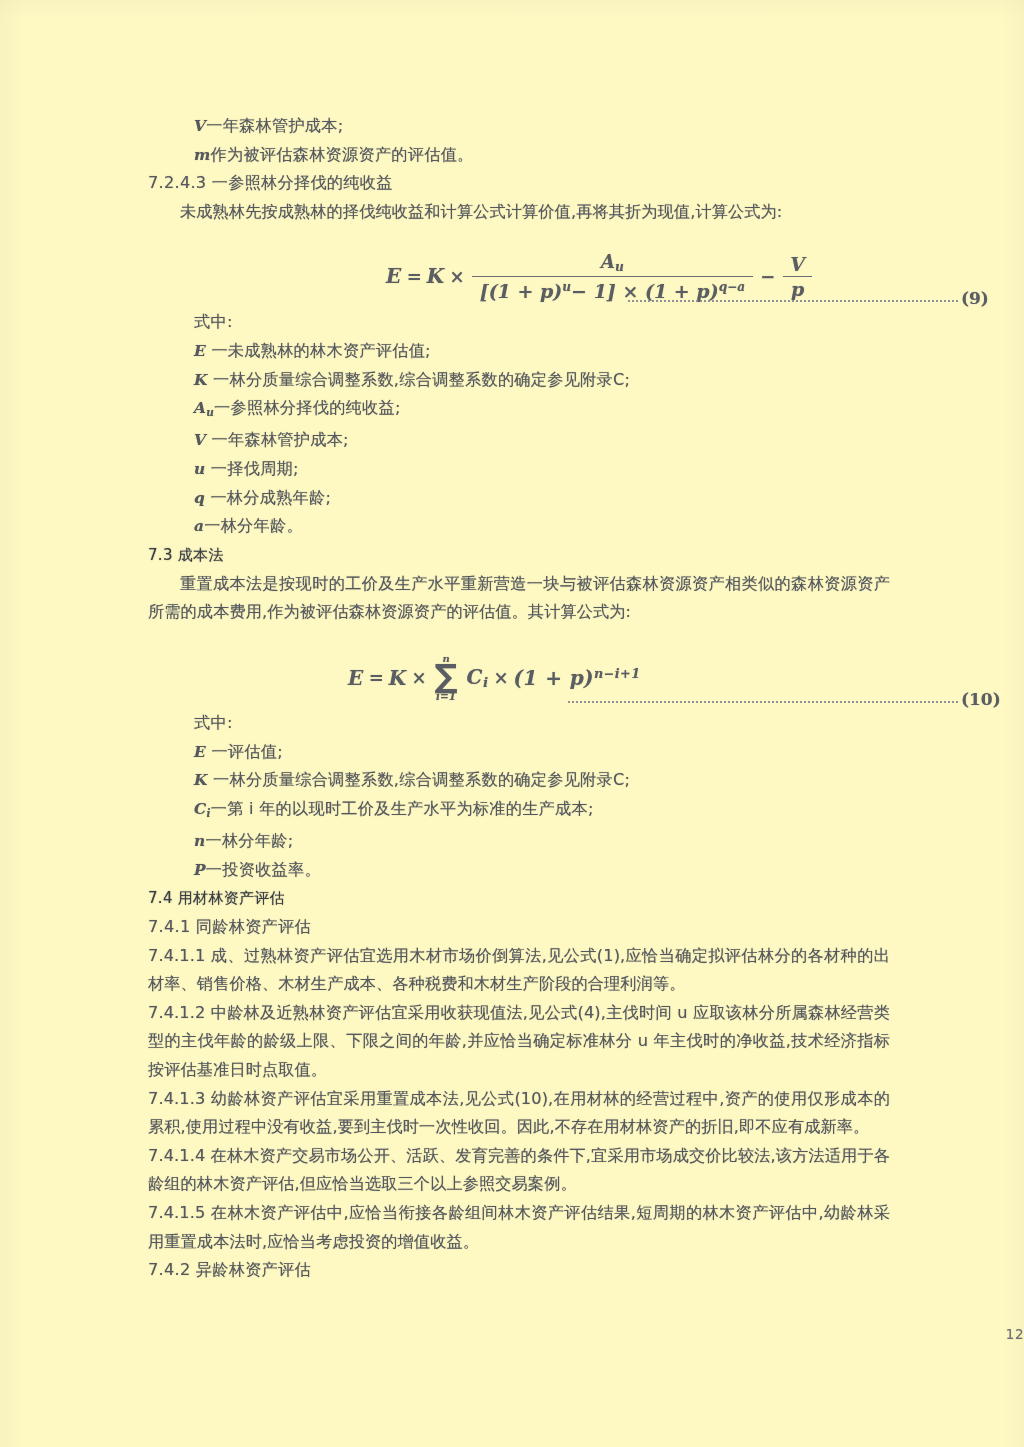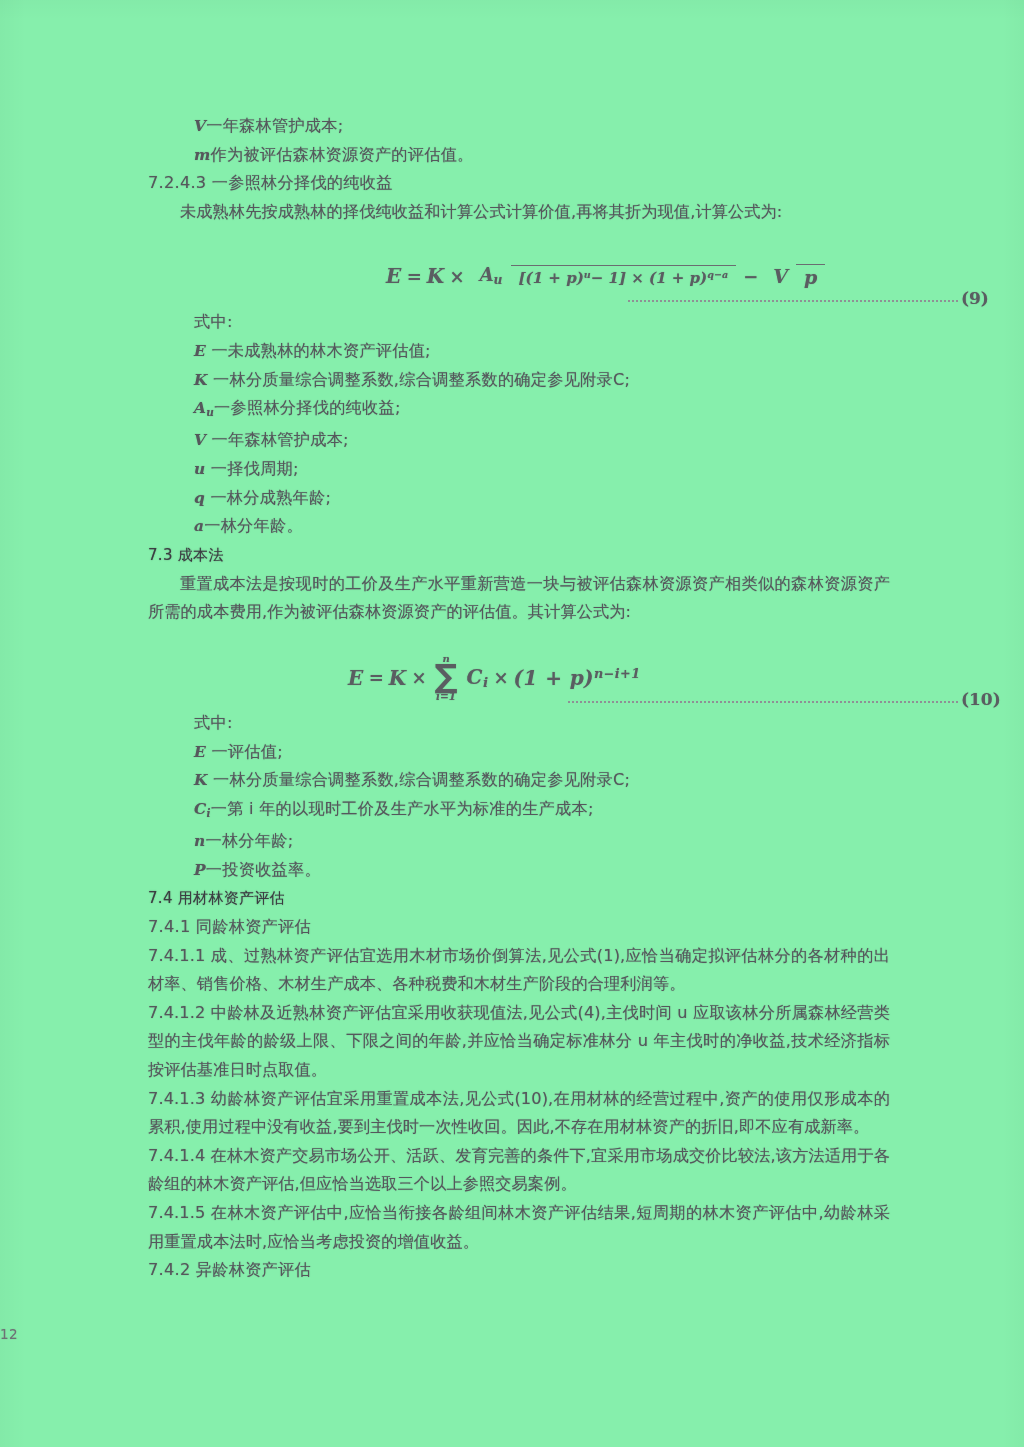--- a/index.html
+++ b/index.html
@@ -7,21 +7,21 @@
     padding: 0;
     background: #ffffff;
   }
   body {
     font-family: "DejaVu Sans", "Liberation Sans", sans-serif;
   }
   .page {
     position: relative;
     width: 1024px;
     height: 1447px;
-    background: #86efac;
+    background: #fef9c3;
     overflow: hidden;
     box-sizing: border-box;
   }
   
   .page::before {
     content: "";
     position: absolute;
     inset: 0;
     pointer-events: none;
     background:
@@ -105,36 +105,36 @@
     font-size: 20px;
     letter-spacing: 0.4px;
   }
   .fop {
     font-size: 18px;
     font-weight: bold;
     padding: 0 5px;
   }
   .frac {
     display: inline-flex;
-    flex-direction: row;
+    flex-direction: column;
     align-items: center;
     vertical-align: middle;
     margin: 0 2px;
   }
   .frac .num {
     padding: 0 8px 2px 8px;
     font-style: italic;
     font-weight: bold;
     font-size: 18px;
   }
   .frac .den {
     padding: 3px 8px 0 8px;
     font-style: italic;
     font-weight: bold;
-    font-size: 15px;
+    font-size: 19px;
     border-top: 1.6px solid #6a6d71;
   }
   .frac-small .num { font-size: 19px; padding-bottom: 1px; }
   .frac-small .den { font-size: 19px; padding-top: 1px; }
 
   .sigma-wrap {
     display: inline-flex;
     flex-direction: column;
     align-items: center;
     vertical-align: middle;
@@ -182,21 +182,21 @@
   .leader-9 { left: 480px; width: 390px; }
   .leader-9 .dots { width: 330px; }
   .leader-10 { left: 420px; width: 450px; }
   .leader-10 .dots { width: 390px; }
 
   .page-number {
     position: absolute;
     left: 0;
     right: 0;
     top: 1326px;
-    text-align: left;
+    text-align: right;
     font-size: 13.5px;
     color: #6e7175;
     letter-spacing: 0.5px;
     text-shadow: 0 0 1px rgba(110,113,117,0.5);
   }
 </style>
 </head>
 <body>
 
 <div class="page">

